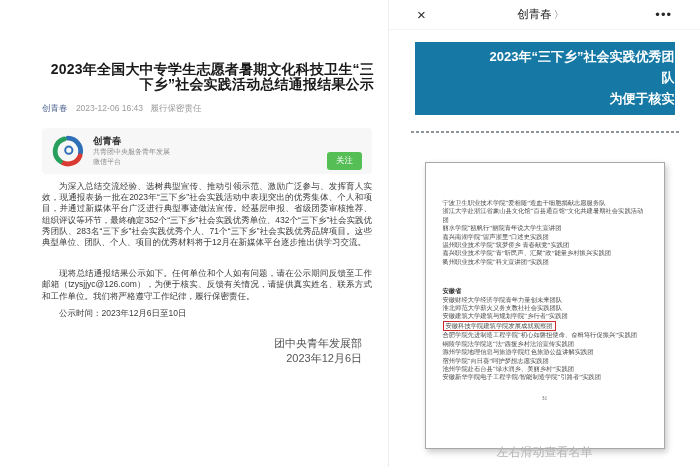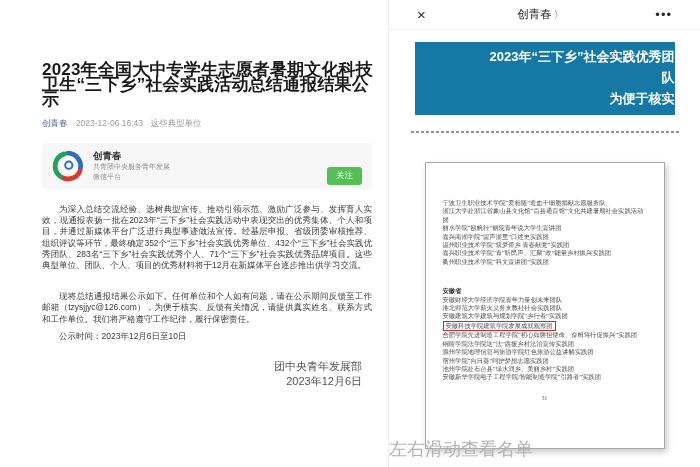--- a/index.html
+++ b/index.html
@@ -8,42 +8,42 @@
     position: relative; width: 700px; height: 467px; overflow: hidden;
     background: #ffffff; font-family: "Liberation Sans", sans-serif;
   }
 
   
   .left-panel {
     position: absolute; left: 0; top: 0; width: 388px; height: 467px;
     background: #fff; padding: 62px 18px 0 42px;
   }
   .article-title {
-    font-size: 17px; font-weight: bold; color: #1a1a1a;
-    line-height: 15px; letter-spacing: 0.2px; width: 332px;
+    font-size: 14px; font-weight: bold; color: #1a1a1a;
+    line-height: 15px; letter-spacing: 0.2px; width: 332px; text-align: right;
   }
   .byline { margin-top: 11px; font-size: 8.5px; color: #9b9b9b; }
   .byline .author { color: #576b95; margin-right: 6px; }
   .byline .meta { margin-right: 5px; }
 
   .account-card {
     margin-top: 13px; width: 330px; height: 46px; background: #f7f7f7;
     border-radius: 4px; display: flex; align-items: center; padding: 0 10px;
   }
   .logo { width: 32px; height: 32px; flex: 0 0 32px; }
   .card-info { flex: 1; margin-left: 9px; line-height: 1.25; }
   .card-name { font-size: 9.5px; font-weight: bold; color: #333; }
   .card-desc { font-size: 7px; color: #8f8f8f; margin-top: 1px; }
   .follow-btn {
     background: #55be55; color: #fff; border: none; border-radius: 3px;
     font-size: 8.5px; padding: 3px 9px; font-family: inherit; cursor: pointer; margin-top: 20px;
   }
 
   .body-para {
-    margin-top: 15px; width: 330px; font-size: 8.5px; line-height: 11.2px;
+    margin-top: 7px; width: 330px; font-size: 8.5px; line-height: 11.2px;
     color: #3a3a3a; text-align: justify; text-indent: 2em; word-break: break-all;
   }
   .body-para.second { margin-top: 20px; }
   .notice-time { margin-top: 6px; width: 330px; font-size: 8.5px; color: #3a3a3a; text-indent: 2em; }
   .signature-block { margin-top: 16px; width: 330px; text-align: right; padding-right: 10px;
     font-size: 11px; color: #555; line-height: 15px; }
 
   
   .right-panel {
     position: absolute; left: 388px; top: 0; width: 312px; height: 467px;
@@ -77,36 +77,36 @@
     font-family: "Liberation Serif", serif; font-size: 6.3px; line-height: 8.4px;
     color: #4a4a4a; word-break: break-all;
   }
   .doc-line.section { margin-top: 21px; font-weight: bold; color: #333; }
   .doc-line.highlight span { border: 1px solid #cc2b2b; padding: 0 2px; display: inline-block; }
   .page-num {
     margin-top: 13px; text-align: center; font-family: "Liberation Serif", serif;
     font-size: 5.5px; color: #666;
   }
   .swipe-hint {
-    position: absolute; left: 0; bottom: 6px; width: 100%; text-align: left;
-    font-size: 18px; color: #b3b3b3;
+    position: absolute; left: 0; bottom: 6px; width: 100%; text-align: center;
+    font-size: 12px; color: #b3b3b3;
   }
 </style>
 </head>
 <body>
 
 <div class="stage">
 
   <section class="left-panel">
     <h1 class="article-title">2023年全国大中专学生志愿者暑期文化科技卫生“三下乡”社会实践活动总结通报结果公示</h1>
 
     <div class="byline">
       <span class="author">创青春</span>
       <span class="meta">2023-12-06 16:43</span>
-      <span class="meta">这些典型单位</span>
+      <span class="meta">履行保密责任</span>
     </div>
 
     <div class="account-card">
       <span class="logo">
         <svg viewBox="0 0 40 40" width="32" height="32">
           <path d="M20 4 A16 16 0 0 1 35.5 23" stroke="#2e6fb7" stroke-width="6" fill="none" stroke-linecap="round"></path>
           <path d="M35 26 A16 16 0 0 1 13 34.5" stroke="#d93a31" stroke-width="6" fill="none" stroke-linecap="round"></path>
           <path d="M10.5 33 A16 16 0 0 1 15.5 4.8" stroke="#27a05d" stroke-width="6" fill="none" stroke-linecap="round"></path>
           <circle cx="21" cy="19" r="4.5" fill="none" stroke="#2e6fb7" stroke-width="2.5"></circle>
         </svg>

